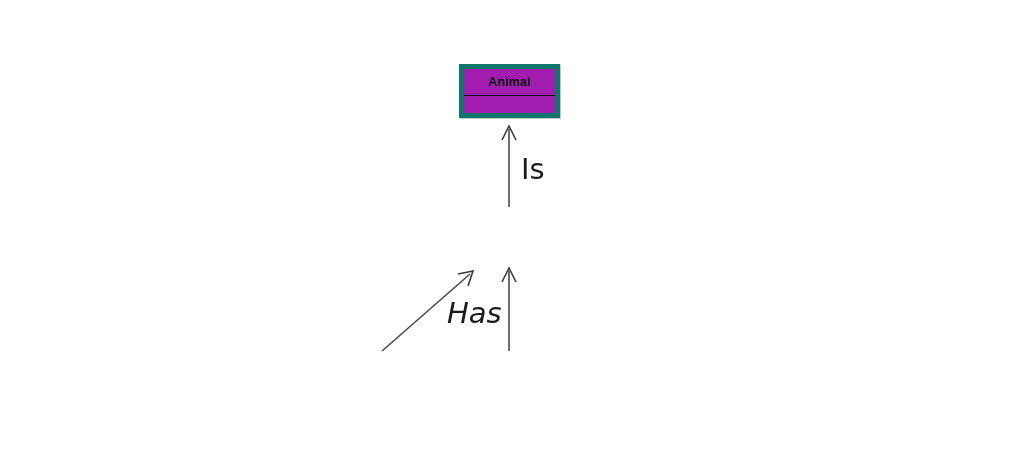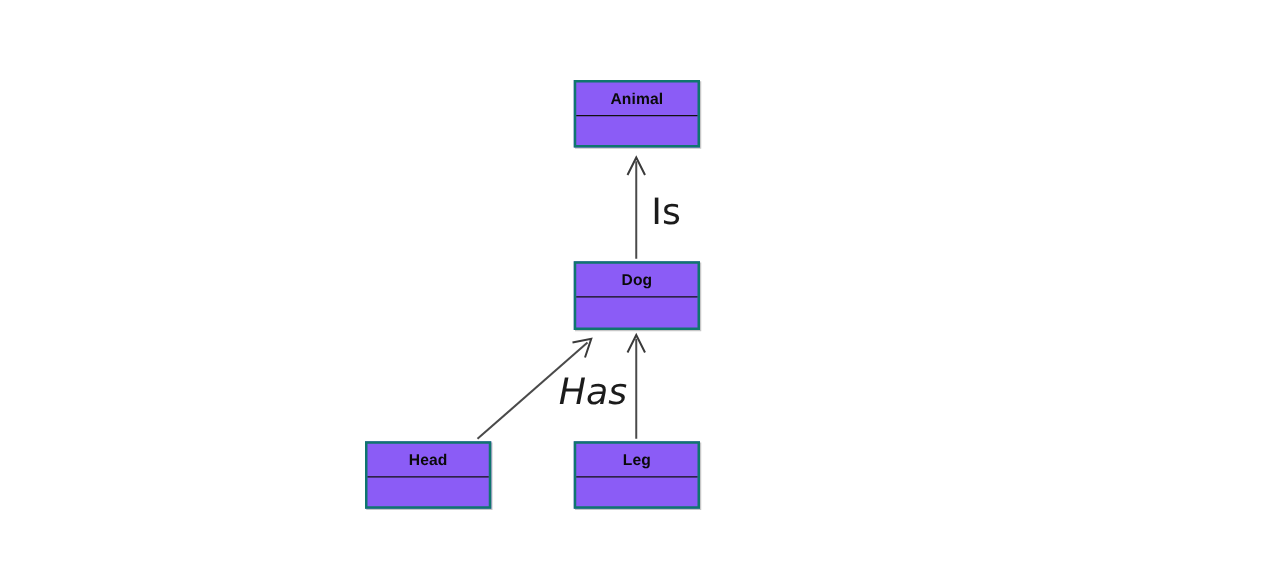--- a/index.html
+++ b/index.html
@@ -17,22 +17,22 @@
     width: 1012px;
     height: 468px;
     background: #ffffff;
     overflow: hidden;
   }
 
   
   .node {
     position: absolute;
     box-sizing: border-box;
-    border: 2px solid #0f766e;
-    background: #8b5cf6;
+    border: 5px solid #0f766e;
+    background: #a21caf;
     box-shadow: 1px 1px 0 rgba(0,0,0,0.22);
   }
   .node .node-title {
     box-sizing: border-box;
     height: 27px;
     line-height: 26px;
     text-align: center;
     font-size: 12.5px;
     font-weight: bold;
     color: #0a0a0a;
@@ -100,32 +100,20 @@
       <line class="edge-line" x1="509" y1="351" x2="509" y2="271"></line>
       <polyline class="edge-head" points="502,282 509,268 516,282"></polyline>
     </g>
   </svg>
 
   <div class="node" style="left:459px; top:64px; width:101px; height:54px;">
     <div class="node-title">Animal</div>
     <div class="node-body"></div>
   </div>
 
-  <div class="node" style="left:459px; top:209px; width:101px; height:55px;">
-    <div class="node-title">Dog</div>
-    <div class="node-body"></div>
-  </div>
 
-  <div class="node" style="left:292px; top:353px; width:101px; height:54px;">
-    <div class="node-title">Head</div>
-    <div class="node-body"></div>
-  </div>
 
-  <div class="node" style="left:459px; top:353px; width:101px; height:54px;">
-    <div class="node-title">Leg</div>
-    <div class="node-body"></div>
-  </div>
 
   <div class="edge-label" style="left:521px; top:155px;">Is</div>
 
   <div class="edge-label" style="left:447px; top:299px;font-style:italic;">Has</div>
 
 </div>
 
 </body></html>

